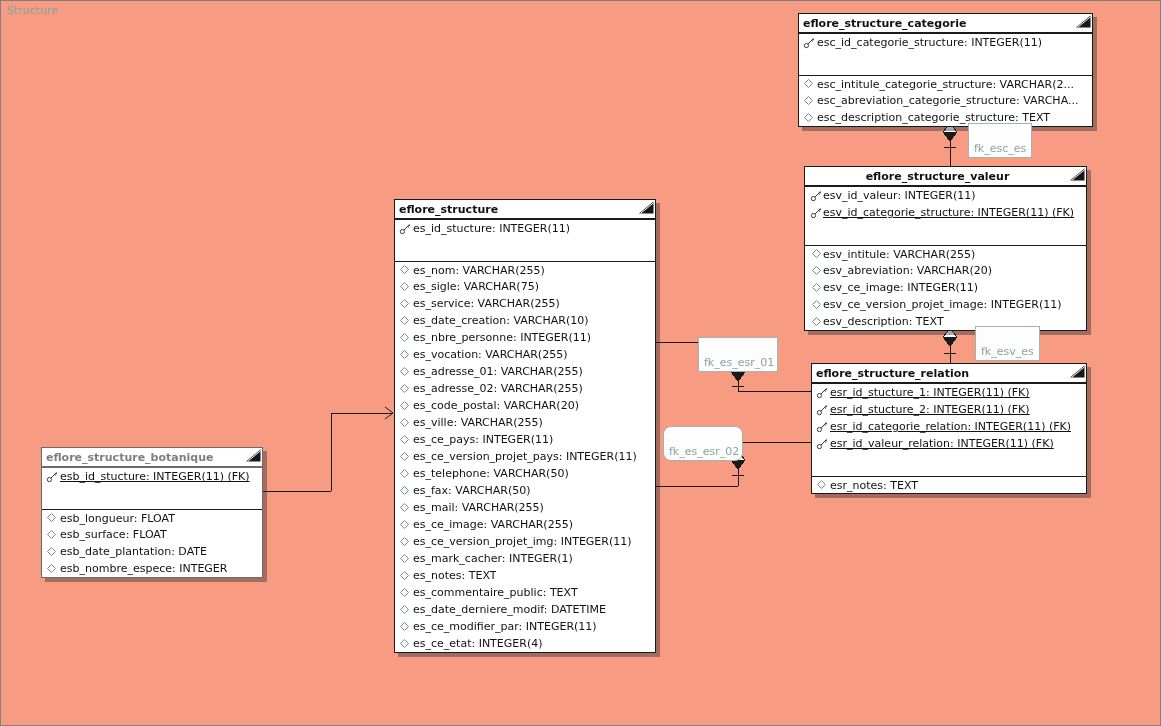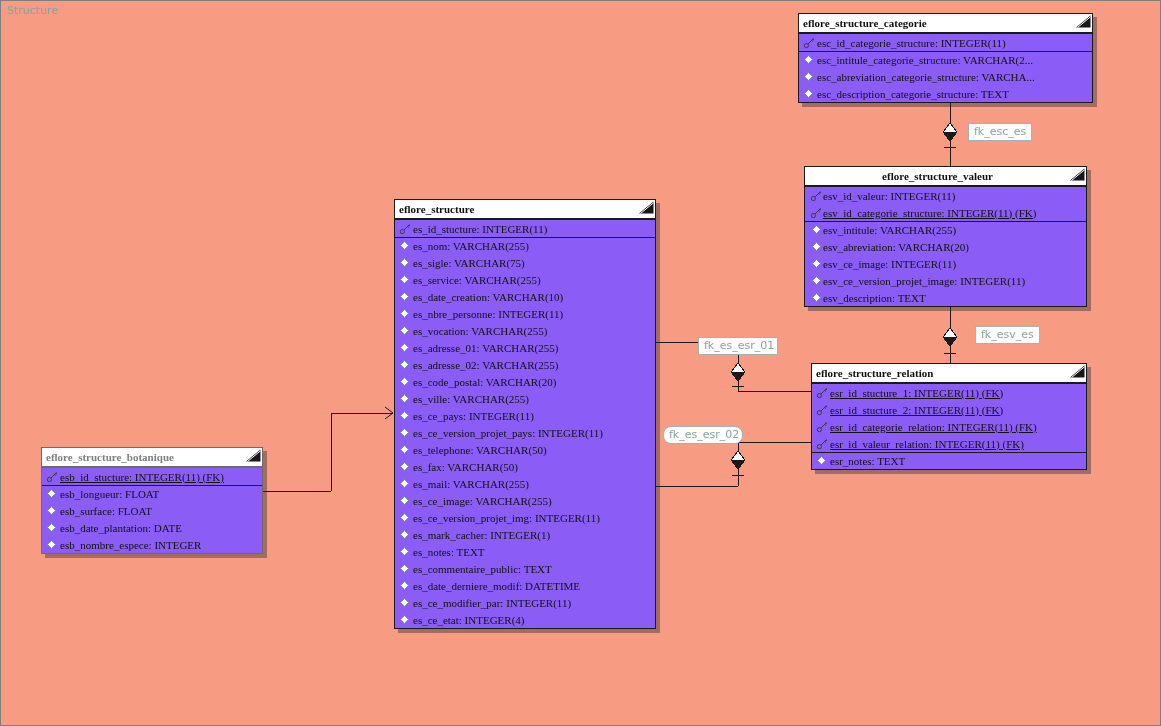--- a/index.html
+++ b/index.html
@@ -3,43 +3,43 @@
 <meta charset="utf-8">
 <style>
   * { box-sizing: border-box; margin: 0; padding: 0; }
   html,body { width:1161px; height:726px; }
   body { font-family:"DejaVu Sans", sans-serif; }
   .canvas { position:relative; width:1161px; height:726px; background:#F79B82;
             border:1px solid #7f7f7f; overflow:hidden; }
   .region-label { position:absolute; left:6px; top:3px; font-size:11px; color:#86a3a3; }
   svg.connectors { position:absolute; left:0; top:0; }
 
-  .db-table { position:absolute; background:#8b5cf6; border:1px solid #1a1a1a;
-              box-shadow:4px 4px 0 rgba(45,45,45,.42);font-family:Liberation Serif, serif; }
+  .db-table { position:absolute; background:#ffffff; border:1px solid #1a1a1a;
+              box-shadow:4px 4px 0 rgba(45,45,45,.42); }
   .tbl-header { position:relative; height:20px; border-bottom:2px solid #1a1a1a;
                 padding:3px 20px 0 4px; background:#fff; }
   .tbl-title { font-size:11px; font-weight:bold; color:#101010; white-space:nowrap; display:block; overflow:hidden; }
   .fold-icon { position:absolute; right:1px; top:1px; line-height:0; }
   .row { display:flex; align-items:center; height:17px; padding:0 2px 0 3px; overflow:hidden; }
-  .row.sep { border-top:1px solid #1a1a1a; }
+  .row.sep { border-top:1px solid #1a1a1a;margin-top:24px; }
   .icon { flex:0 0 15px; width:15px; height:12px; line-height:0; padding-left:1px; }
   .ftext { font-size:11px; color:#111; white-space:nowrap; overflow:hidden; }
   .ftext.und { text-decoration:underline; }
 
   .t-categorie { left:797px; top:12px;  width:295px; }
   .t-valeur    { left:803px; top:165px; width:283px;text-align:center; }
   .t-structure { left:393px; top:198px; width:262px; }
   .t-botanique { left:40px;  top:446px; width:222px; }
   .t-relation  { left:810px; top:362px; width:276px; }
   .t-botanique { border-color:#6b6b6b; }
   .t-botanique .tbl-header { border-bottom-color:#6b6b6b; }
   .t-botanique .tbl-title { color:#7e7e7e; }
 
   .fk-label { position:absolute; background:#fdfdfd; border:1px solid #a0b4b4;
-              color:#8aa3a3; font-size:11px; padding:1px 5px 2px; white-space:nowrap;
+              color:#8aa3a3; font-size:11px; padding:18px 5px 2px; white-space:nowrap;
               max-width:80px; overflow:hidden; }
   .fk-1 { left:967px; top:122px; }
   .fk-2 { left:974px; top:325px; }
   .fk-3 { left:697px; top:336px; }
   .fk-4 { left:662px; top:425px;border-radius:8px; }
 </style>
 </head>
 <body>
 
 <div class="canvas" style="background: rgb(247, 155, 130);">

